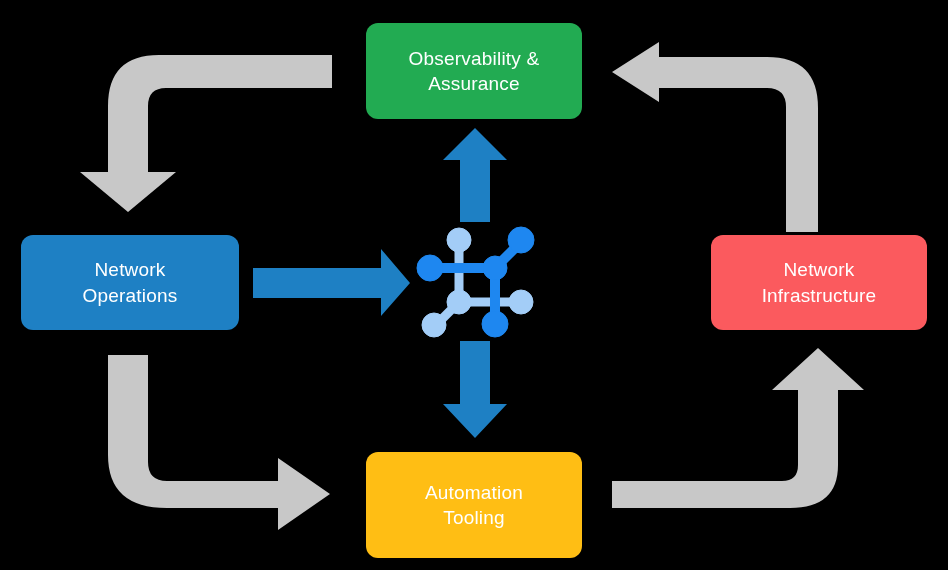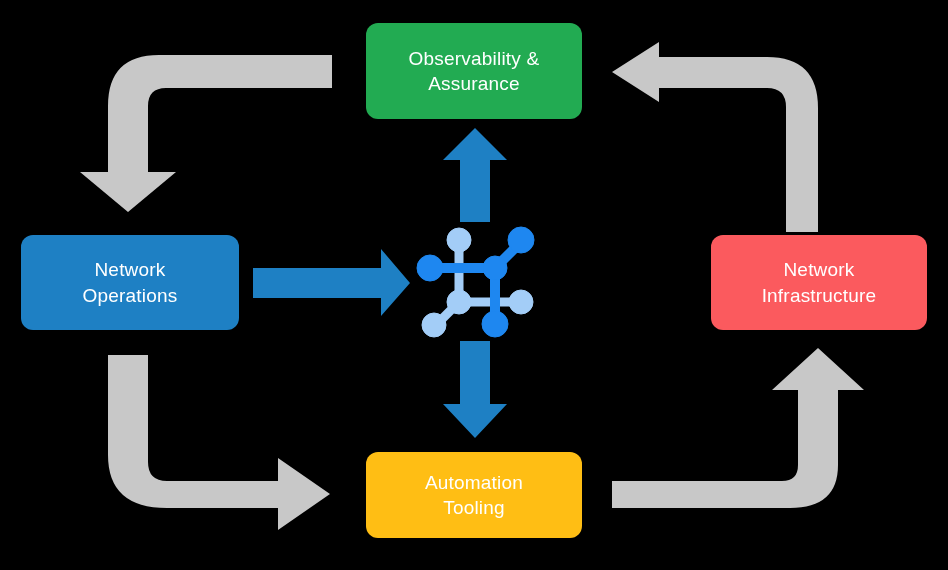--- a/index.html
+++ b/index.html
@@ -44,21 +44,21 @@
   }
   #box-network-operations {
     left: 21px; top: 235px; width: 218px; height: 95px;
     background: #1E80C4;
   }
   #box-network-infrastructure {
     left: 711px; top: 235px; width: 216px; height: 95px;
     background: #FB5A5E;
   }
   #box-automation-tooling {
-    left: 366px; top: 452px; width: 216px; height: 86px;
+    left: 366px; top: 452px; width: 216px; height: 106px;
     background: #FFBE14;
   }
 
   .svg-layer {
     position: absolute;
     left: 0; top: 0;
     width: 948px;
     height: 570px;
     pointer-events: none;
   }

